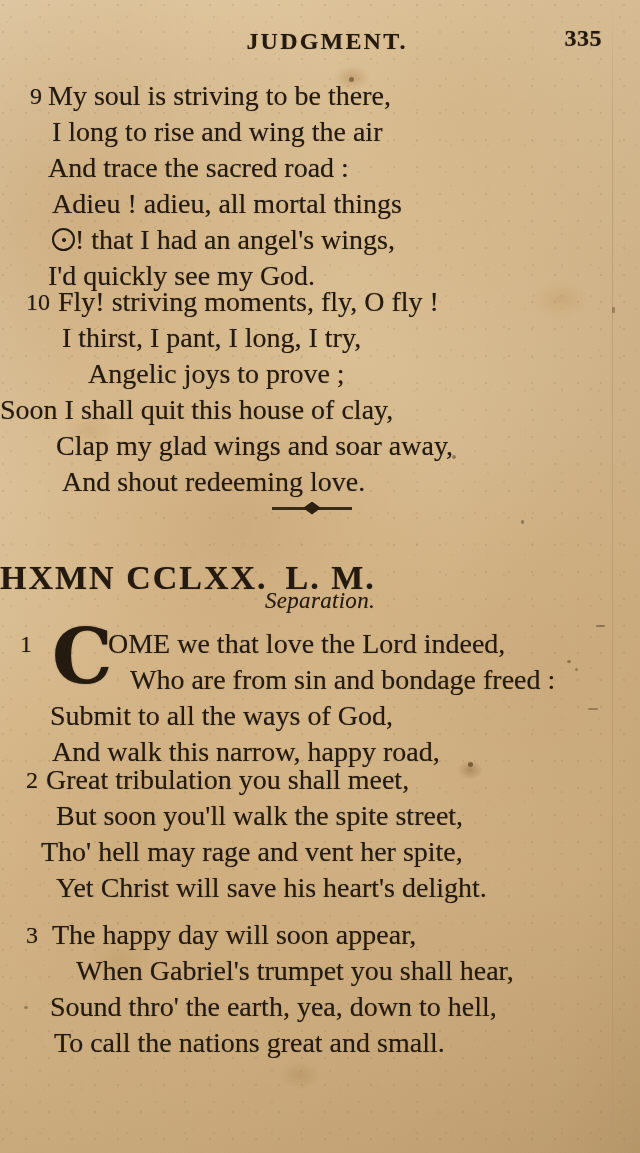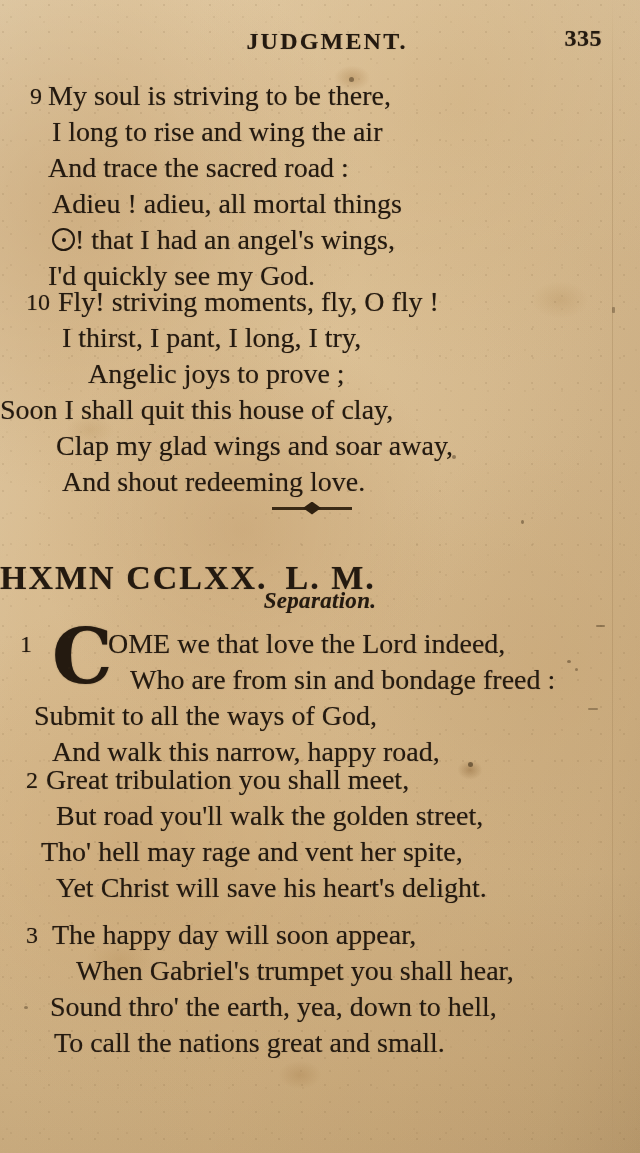--- a/index.html
+++ b/index.html
@@ -145,21 +145,21 @@
     margin-top: 16px;
   }
   #hymn-heading .meter { margin-left: 18px; }
 
   #hymn-subtitle {
     position: absolute;
     left: 0; right: 0; top: 588px;
     text-align: center;
     font-style: italic;
     font-size: 23px;
-    font-weight: 700;
+    font-weight: 400;
     letter-spacing: 0.3px;
     text-shadow: 0 0 0.9px rgba(40,26,12,0.4);
   }
 
   
   #dropcap {
     position: absolute;
     left: 52px; top: 619px;
     font-size: 76px;
     line-height: 76px;
@@ -226,28 +226,28 @@
   </div>
 
   <div id="hymn-subtitle">Separation.</div>
 
   <div id="dropcap">C</div>
 
   <div class="stanza" style="top:626px">
     <div class="vnum" style="width:32px">1</div>
     <div class="vline" style="padding-left:108px">OME we that love the Lord indeed,</div>
     <div class="vline" style="padding-left:130px">Who are from sin and bondage freed :</div>
-    <div class="vline" style="padding-left:34px">Submit to all the ways of God,</div>
+    <div class="vline" style="padding-left:50px">Submit to all the ways of God,</div>
     <div class="vline" style="padding-left:52px">And walk this narrow, happy road,</div>
   </div>
 
   <div class="stanza" style="top:762px">
     <div class="vnum" style="width:38px">2</div>
     <div class="vline" style="padding-left:46px">Great tribulation you shall meet,</div>
-    <div class="vline" style="padding-left:56px">But road you'll walk the golden street,</div>
+    <div class="vline" style="padding-left:56px">But soon you'll walk the spite street,</div>
     <div class="vline" style="padding-left:41px">Tho' hell may rage and vent her spite,</div>
     <div class="vline" style="padding-left:56px">Yet Christ will save his heart's delight.</div>
   </div>
 
   <div class="stanza" style="top:917px">
     <div class="vnum" style="width:38px">3</div>
     <div class="vline" style="padding-left:52px">The happy day will soon appear,</div>
     <div class="vline" style="padding-left:76px">When Gabriel's trumpet you shall hear,</div>
     <div class="vline" style="padding-left:50px">Sound thro' the earth, yea, down to hell,</div>
     <div class="vline" style="padding-left:54px">To call the nations great and small.</div>

